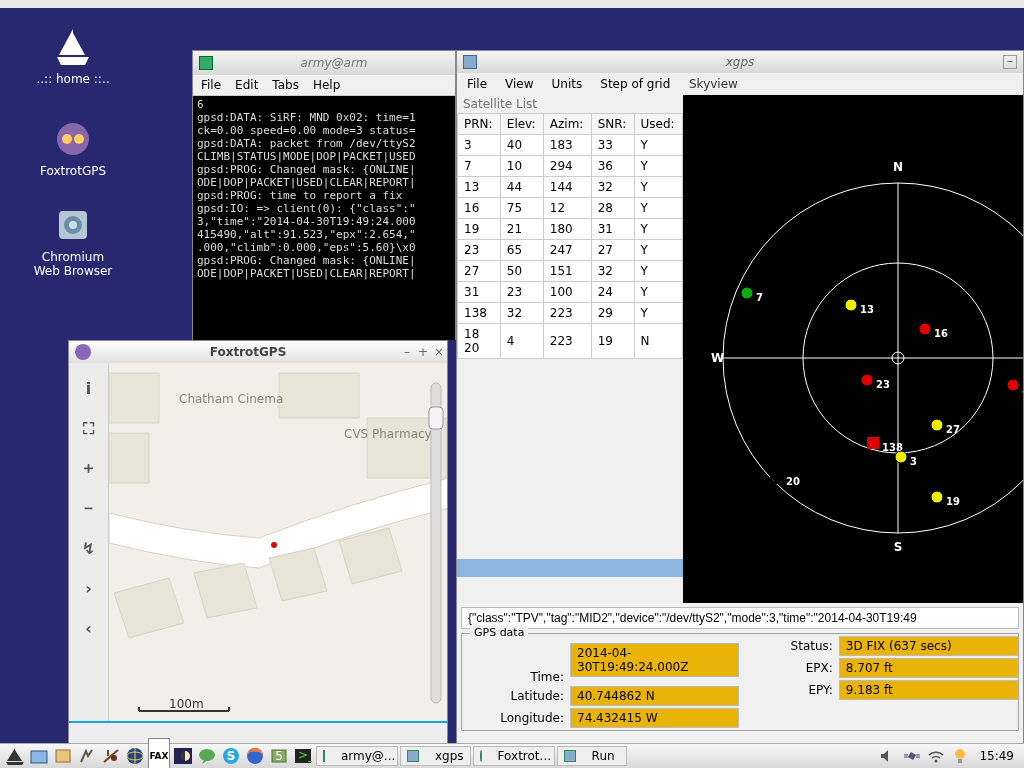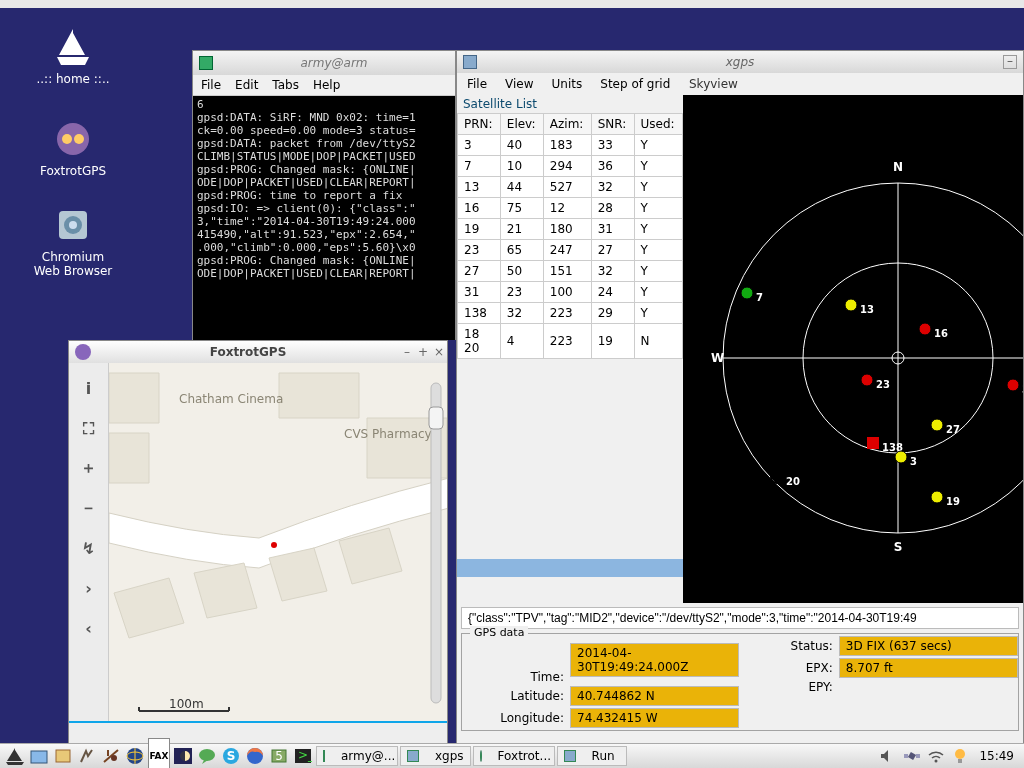--- a/index.html
+++ b/index.html
@@ -13,21 +13,21 @@
 .term .tt{background:linear-gradient(#f4f4f4,#d8d8d8);height:22px;display:flex;align-items:center;padding:12px 6px;color:#666}
 .term .tt .ticon{width:14px;height:14px;background:#3a6;border:1px solid #063;margin-right:6px}
 .term .tt .ttitle{flex:1;text-align:center;font-style:italic;color:#777}
 .term .menu{display:flex;gap:14px;padding:3px 8px;background:#f0f0f0;border-bottom:1px solid #ccc}
 .term .body{background:#000;color:#ddd;font-family:monospace;font-size:11px;line-height:13px;padding:2px 4px;height:244px;overflow:hidden;white-space:pre}
 .xgps{position:absolute;left:456px;top:42px;width:568px;height:698px;background:#f0f0f0;border:1px solid #888}
 .xgps .tt{background:linear-gradient(#f4f4f4,#d8d8d8);height:22px;display:flex;align-items:center;justify-content:center;color:#666;font-style:italic;position:relative}
 .xgps .tt .winicon{position:absolute;left:6px;width:14px;height:14px;background:#8ac;border:1px solid #468}
 .xgps .tt .minbtn{position:absolute;right:6px;width:14px;height:14px;border:1px solid #999;text-align:center;line-height:10px}
 .xgps .menu{display:flex;gap:18px;padding:4px 10px;background:#f0f0f0}
-.xlabel{font-size:12px;padding:2px 6px;color:#0c4a6e}
+.xlabel{font-size:12px;padding:2px 6px;color:#737373}
 .panes{display:flex}
 .satpane{width:226px}
 .skypane{flex:1;background:#000;position:relative;height:508px}
 .sattable{border-collapse:collapse;width:100%}
 .sattable th,.sattable td{border:1px solid #ccc;padding:3px 6px;text-align:left;background:#fff;font-weight:normal}
 .sattable th{background:#f6f6f6}
 .bluebar{height:18px;background:#8cb6e0;margin-top:200px;margin-right:0}
 .jsonrow{border:1px solid #bbb;background:#fff;padding:3px 6px;margin:4px;font-family:sans-serif;white-space:nowrap;overflow:hidden}
 .gpsdata{border:1px solid #a3a3a3;margin:2px 4px;padding:0;position:relative}
 .gpsdata .legend{position:absolute;top:-8px;left:8px;background:#f0f0f0;padding:0 4px;font-size:11px}
@@ -152,21 +152,21 @@
               <tr>
                 <td>7</td>
                 <td>10</td>
                 <td>294</td>
                 <td>36</td>
                 <td>Y</td>
               </tr>
               <tr>
                 <td>13</td>
                 <td>44</td>
-                <td>527</td>
+                <td>144</td>
                 <td>32</td>
                 <td>Y</td>
               </tr>
               <tr>
                 <td>16</td>
                 <td>75</td>
                 <td>12</td>
                 <td>28</td>
                 <td>Y</td>
               </tr>
@@ -294,20 +294,21 @@
             <div class="gpsrow">
               <div class="k" style="width: 70px;">Status:</div>
               <div class="v">3D FIX (637 secs)</div>
             </div>
             <div class="gpsrow">
               <div class="k" style="width: 70px;">EPX:</div>
               <div class="v">8.707 ft</div>
             </div>
             <div class="gpsrow">
               <div class="k" style="width: 70px;">EPY:</div>
+              <div class="v">9.183 ft</div>
             </div>
           </div>
       </div>
     </div>
   </div>
 
   <div class="foxtrot">
     <div class="tt">
       <div class="ficon"></div>
       <div class="ftitle">FoxtrotGPS</div>

